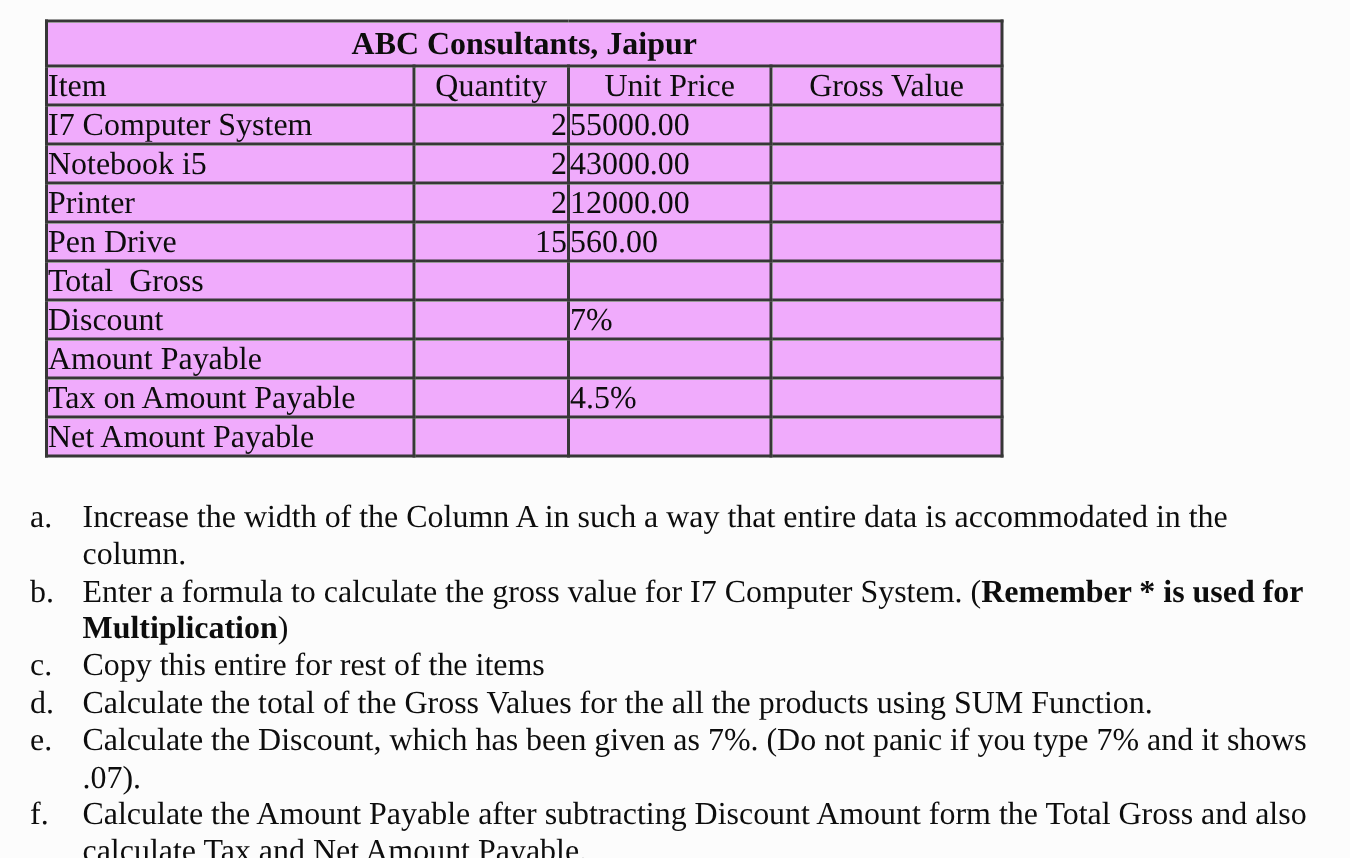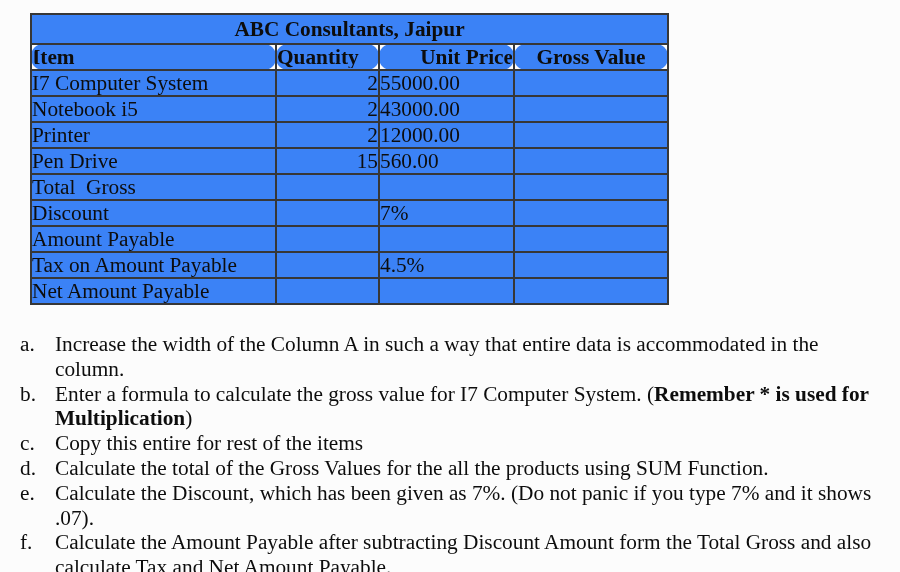--- a/index.html
+++ b/index.html
@@ -16,40 +16,39 @@
   }
 
   
   table.grid {
     border-collapse: collapse;
     table-layout: fixed;
     margin: 13px 0 0 30px;
   }
   table.grid td, table.grid th {
     border: 2px solid #373737;
-    background: #3b82f6;
+    background: #f0abfc;
     padding: 0;
     font-size: 21.3px;
     line-height: 24px;
     vertical-align: middle;
     overflow: hidden;
   }
   .title-cell {
     font-weight: bold;
     text-align: center;
     height: 28px;
   }
   tr.head th {
-    font-weight: bold;
+    font-weight: normal;
     height: 22px;
-    border-radius: 12px;
   }
   th.h-item  { text-align: left;  padding-left: 12px; }
-  th.h-qty   { text-align: left; }
-  th.h-price { text-align: right;  padding-left: 14px; margin-left: 39px; }
+  th.h-qty   { text-align: center; }
+  th.h-price { text-align: center;  padding-left: 14px; margin-left: 39px; }
   th.h-gross { text-align: center;  padding-left: 13px; }
 
   td.c-item  { text-align: left;  padding-left: 6px; white-space: pre; height: 24px; }
   td.c-qty   { text-align: right; padding-right: 10px; }
   td.c-price { text-align: left; padding-right: 10px; }
   td.c-gross { }
 
   
   .instructions {
     margin: 27px 0 0 20px;

